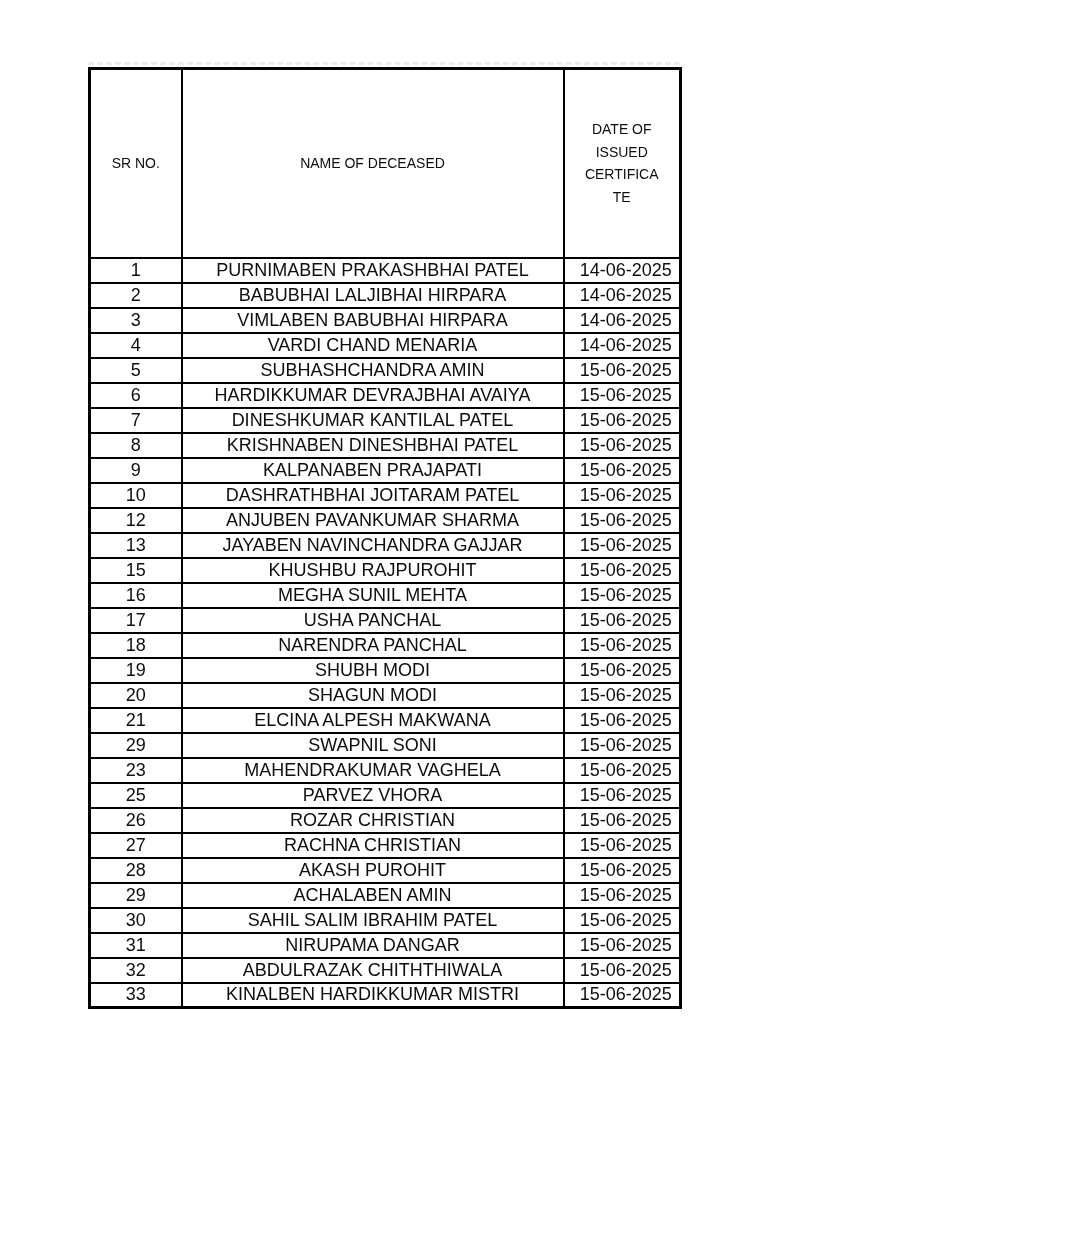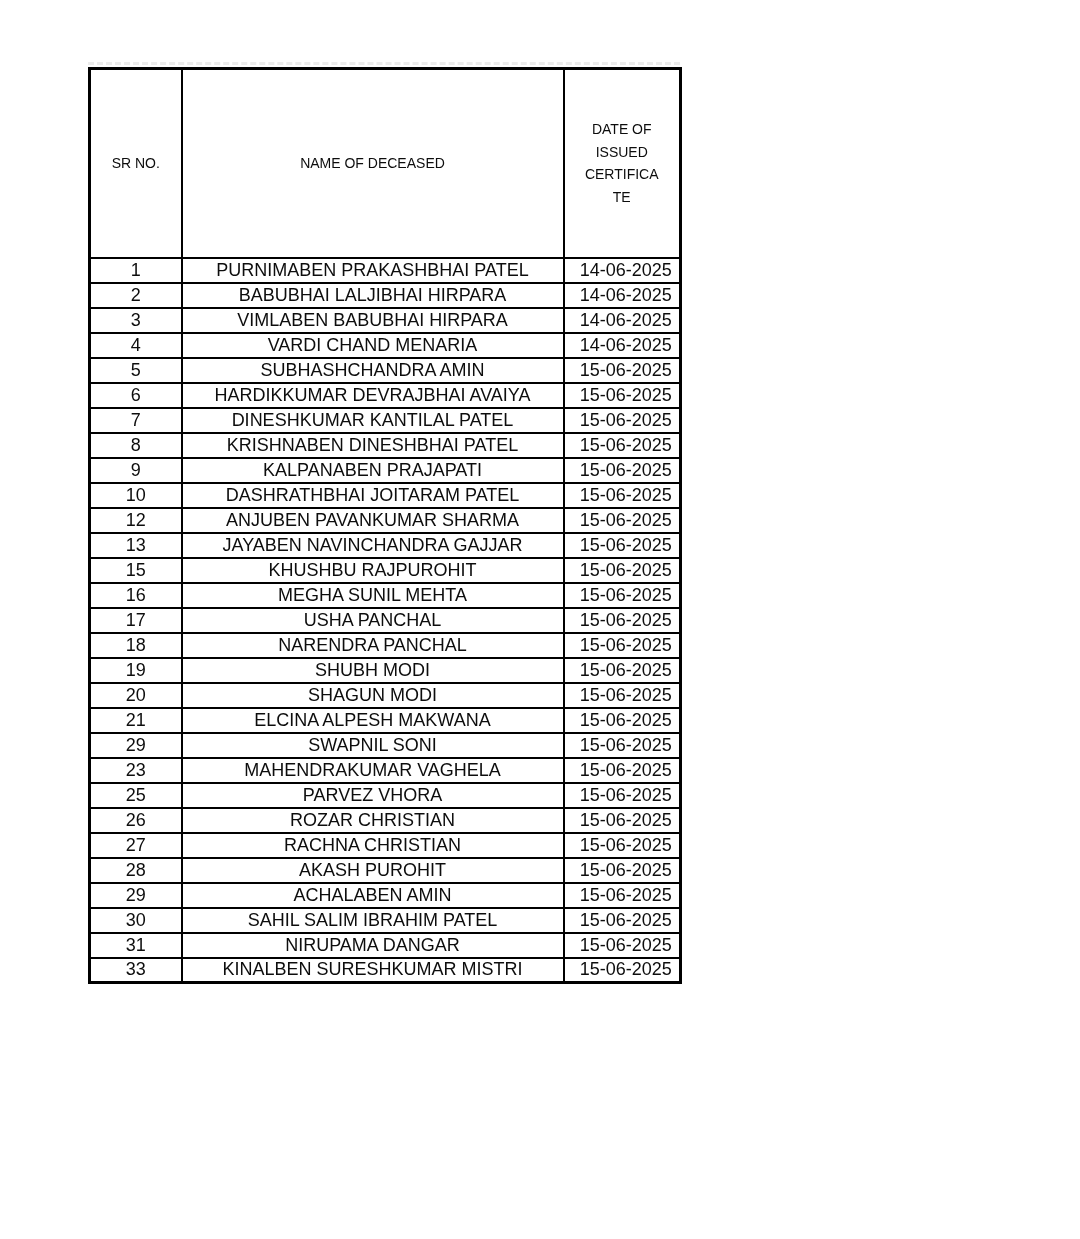--- a/index.html
+++ b/index.html
@@ -223,19 +223,24 @@
           <td class="c-sr">30</td>
           <td class="c-name">SAHIL SALIM IBRAHIM PATEL</td>
           <td class="c-date">15-06-2025</td>
         </tr>
         <tr>
           <td class="c-sr">31</td>
           <td class="c-name">NIRUPAMA DANGAR</td>
           <td class="c-date">15-06-2025</td>
         </tr>
         <tr>
+          <td class="c-sr">32</td>
+          <td class="c-name">ABDULRAZAK CHITHTHIWALA</td>
+          <td class="c-date">15-06-2025</td>
+        </tr>
+        <tr>
           <td class="c-sr">33</td>
-          <td class="c-name">KINALBEN SURESHKUMAR MISTRI</td>
+          <td class="c-name">KINALBEN HARDIKKUMAR MISTRI</td>
           <td class="c-date">15-06-2025</td>
         </tr>
       </tbody>
   </table>
 </div>
 
 </body></html>

